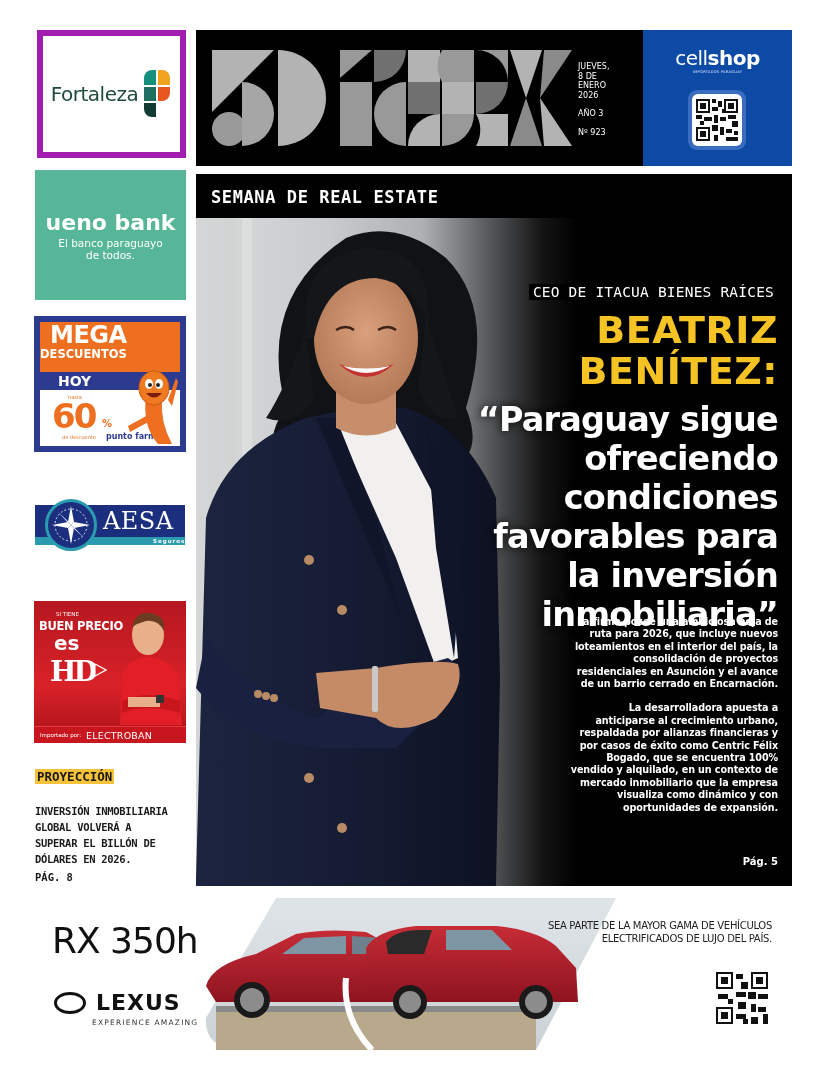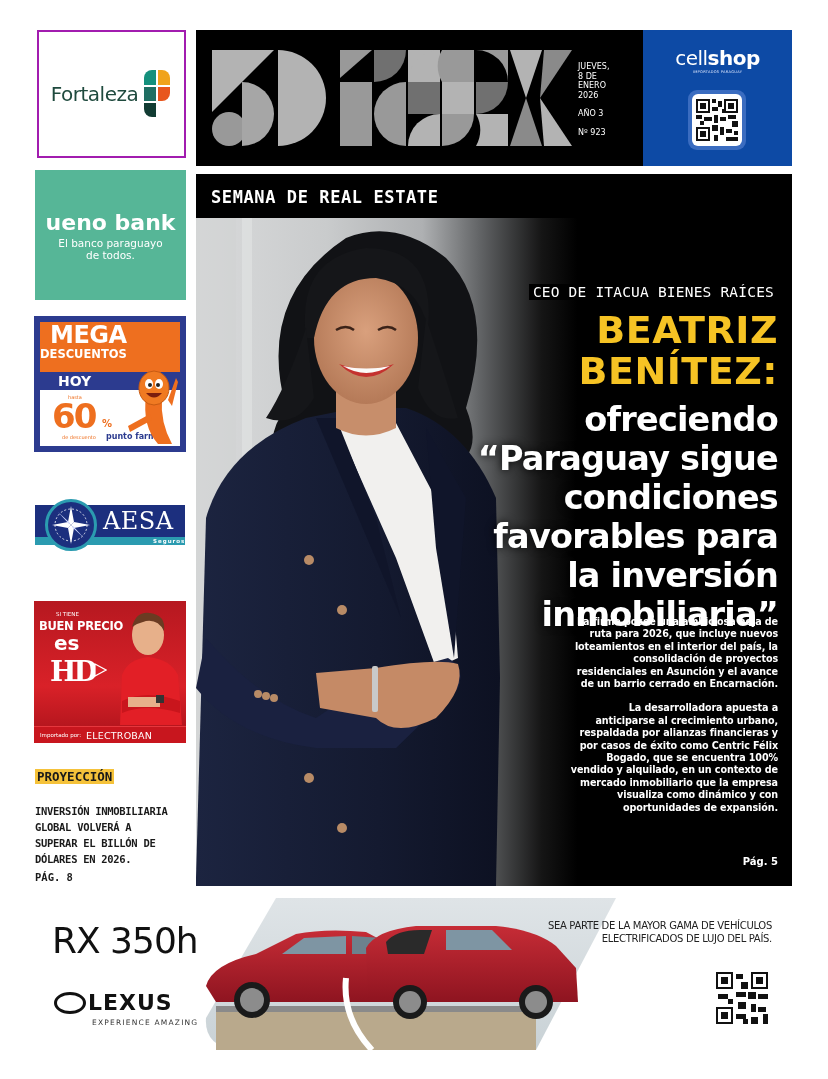--- a/index.html
+++ b/index.html
@@ -2,21 +2,21 @@
 <html><head>
   <meta charset="utf-8">
   <style>
     * { box-sizing: border-box; margin: 0; padding: 0; }
     html, body { width: 828px; height: 1079px; background: #ffffff; overflow: hidden; }
     body { position: relative; font-family: "DejaVu Sans", sans-serif; }
 
     .abs { position: absolute; }
 
     
-    .ad-fortaleza { left: 37px; top: 30px; width: 149px; height: 128px; border: 2px solid #a21caf; background: #fff; display: flex; align-items: center; justify-content: center; gap: 4px; }
+    .ad-fortaleza { left: 37px; top: 30px; width: 149px; height: 128px; border: 6px solid #a21caf; background: #fff; display: flex; align-items: center; justify-content: center; gap: 4px; }
     .fortaleza-text { font-family: "DejaVu Sans", sans-serif; font-size: 20px; color: #1f4a3e; letter-spacing: -0.5px; }
     .fortaleza-mark { width: 30px; height: 48px; position: relative; }
     .fortaleza-mark span { position: absolute; display: block; }
 
     .ad-ueno { left: 35px; top: 170px; width: 151px; height: 130px; background: #56b697; display: flex; flex-direction: column; align-items: center; justify-content: center; color: #fff; }
     .ueno-title { font-family: "DejaVu Sans", sans-serif; font-weight: bold; font-size: 22px; letter-spacing: 0px; }
     .ueno-sub { font-family: "DejaVu Sans", sans-serif; font-size: 10.5px; text-align: center; line-height: 12px; margin-top: 2px; }
 
     .ad-mega { left: 34px; top: 316px; width: 152px; height: 136px; background: #2c3b8f; padding: 6px; }
     .mega-inner { position: relative; width: 100%; height: 100%; background: #fff; overflow: hidden; }
@@ -74,21 +74,21 @@
     .kicker { position: absolute; right: 14px; top: 66px; background: #000; color: #fff; font-family: "DejaVu Sans Mono", monospace; font-size: 14.5px; padding: 0 4px; letter-spacing: 0.2px; }
     .name { position: absolute; right: 14px; top: 92px; text-align: right; color: #f6c324; font-family: "DejaVu Sans", sans-serif; font-weight: bold; font-size: 38px; line-height: 41px; letter-spacing: 0.5px; }
     .quote { position: absolute; right: 14px; top: 182px; text-align: right; color: #fff; font-family: "DejaVu Sans", sans-serif; font-weight: bold; font-size: 33.5px; line-height: 39px; letter-spacing: -0.8px; text-shadow: 0 0 8px rgba(0,0,0,0.9); white-space: nowrap; }
     .body-text { position: absolute; right: 14px; top: 398px; width: 210px; text-align: right; color: #fff; font-family: "DejaVu Sans", sans-serif; font-weight: bold; font-size: 9.6px; line-height: 12.4px; letter-spacing: -0.1px; }
     .body-text p + p { margin-top: 12px; }
     .page-ref { position: absolute; right: 14px; top: 638px; color: #fff; font-family: "DejaVu Sans", sans-serif; font-weight: bold; font-size: 10px; }
 
     
     .ad-lexus { left: 36px; top: 898px; width: 756px; height: 152px; background: #fff; overflow: hidden; }
     .lexus-model { position: absolute; left: 16px; top: 22px; font-family: "DejaVu Sans", sans-serif; font-size: 36px; color: #111; letter-spacing: -1px; }
-    .lexus-brand { position: absolute; left: 18px; top: 92px; font-family: "DejaVu Sans", sans-serif; font-weight: bold; font-size: 22px; color: #111; letter-spacing: 1px; display: flex; align-items: center; gap: 2px; }
+    .lexus-brand { position: absolute; left: 18px; top: 92px; font-family: "DejaVu Sans", sans-serif; font-weight: bold; font-size: 22px; color: #111; letter-spacing: 1px; display: flex; align-items: center; gap: 10px; }
     .lexus-emblem { width: 32px; height: 22px; border: 3px solid #111; border-radius: 50%; position: relative; }
     .lexus-tag { position: absolute; left: 56px; top: 120px; font-family: "DejaVu Sans", sans-serif; font-size: 7.5px; letter-spacing: 1.2px; color: #333; }
     .lexus-scene { position: absolute; left: 160px; top: 0; }
     .lexus-copy { position: absolute; right: 20px; top: 22px; text-align: right; font-family: "DejaVu Sans", sans-serif; font-size: 10px; line-height: 12.5px; color: #222; letter-spacing: -0.3px; }
     .lexus-qr { position: absolute; right: 24px; top: 74px; width: 52px; height: 52px; }
   </style>
 </head>
 <body>
 
 <div class="abs ad-fortaleza">
@@ -323,22 +323,22 @@
     <circle cx="70" cy="478" r="4" fill="#b88b66"></circle>
     <circle cx="78" cy="480" r="4" fill="#b88b66"></circle>
   </svg>
 
   <div class="kicker">CEO DE ITACUA BIENES RAÍCES</div>
   <div class="name">
     <div>BEATRIZ</div>
     <div>BENÍTEZ:</div>
   </div>
   <div class="quote">
+    <div>“Paraguay sigue</div>
     <div>ofreciendo</div>
-    <div>“Paraguay sigue</div>
     <div>condiciones</div>
     <div>favorables para</div>
     <div>la inversión</div>
     <div>inmobiliaria”</div>
   </div>
   <div class="body-text">
     <p>La firma posee una ambiciosa hoja de ruta para 2026, que incluye nuevos loteamientos en el interior del país, la consolidación de proyectos residenciales en Asunción y el avance de un barrio cerrado en Encarnación.</p>
     <p>La desarrolladora apuesta a anticiparse al crecimiento urbano, respaldada por alianzas financieras y por casos de éxito como Centric Félix Bogado, que se encuentra 100% vendido y alquilado, en un contexto de mercado inmobiliario que la empresa visualiza como dinámico y con oportunidades de expansión.</p>
   </div>
   <div class="page-ref">Pág. 5</div>

